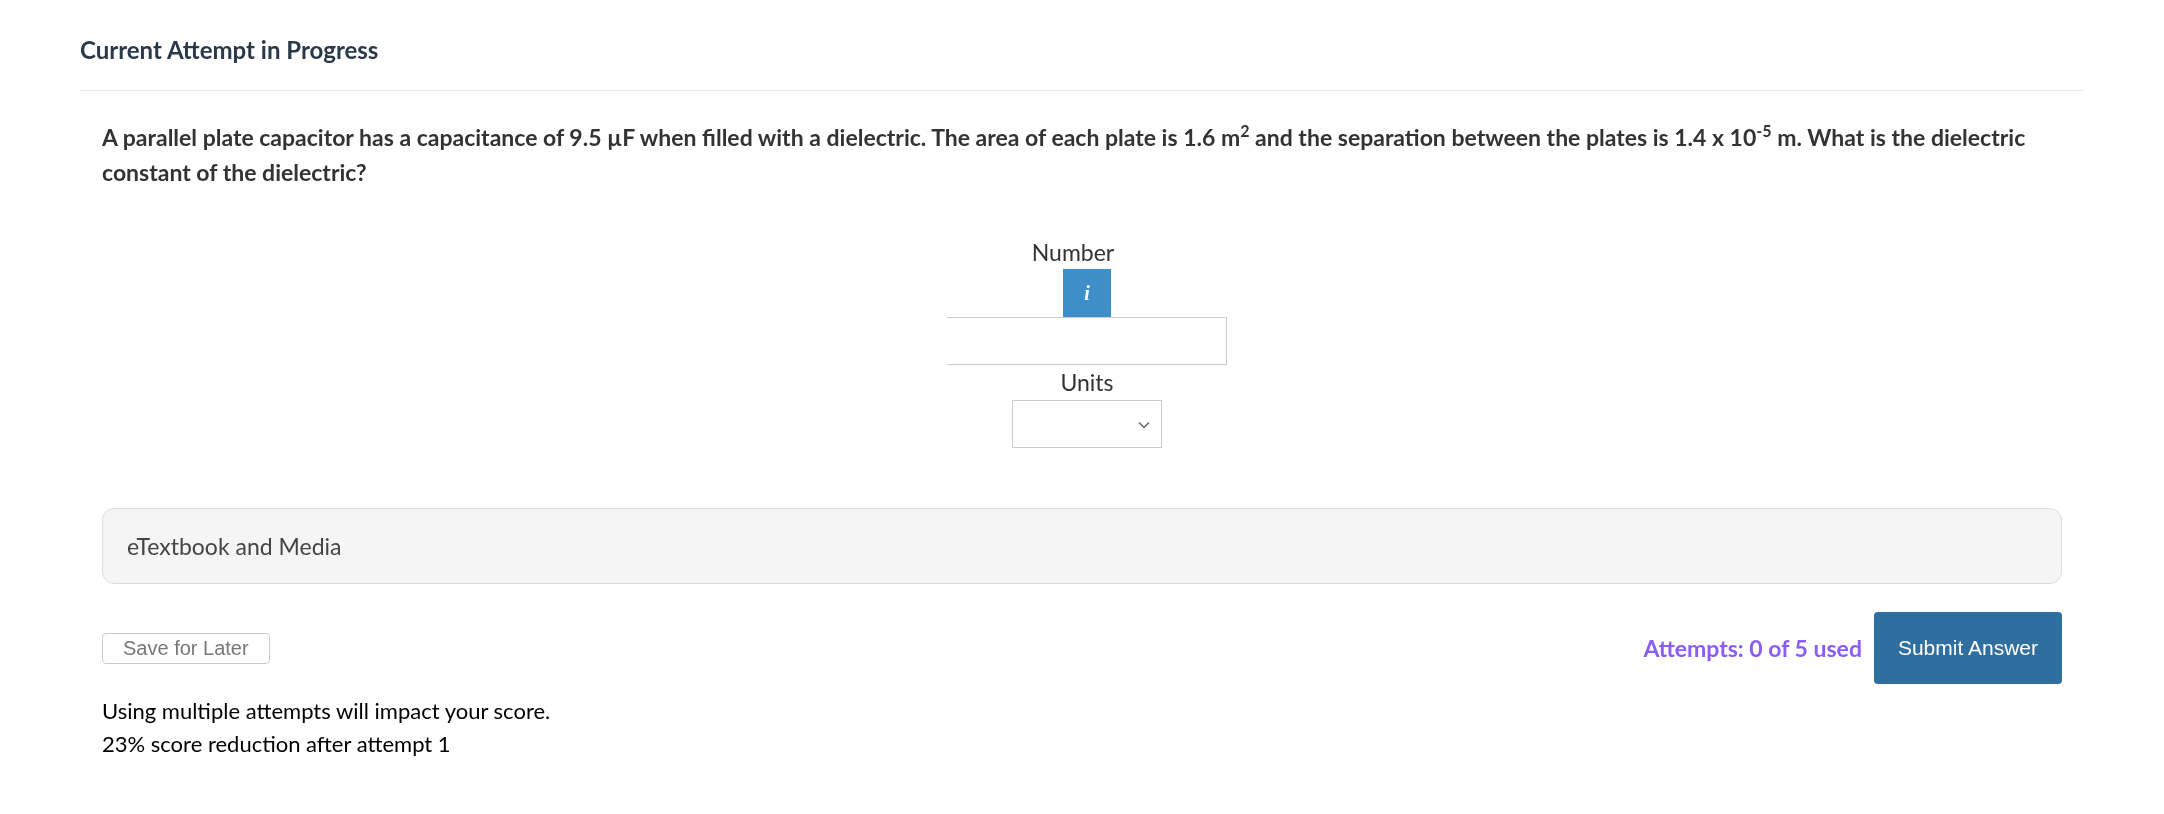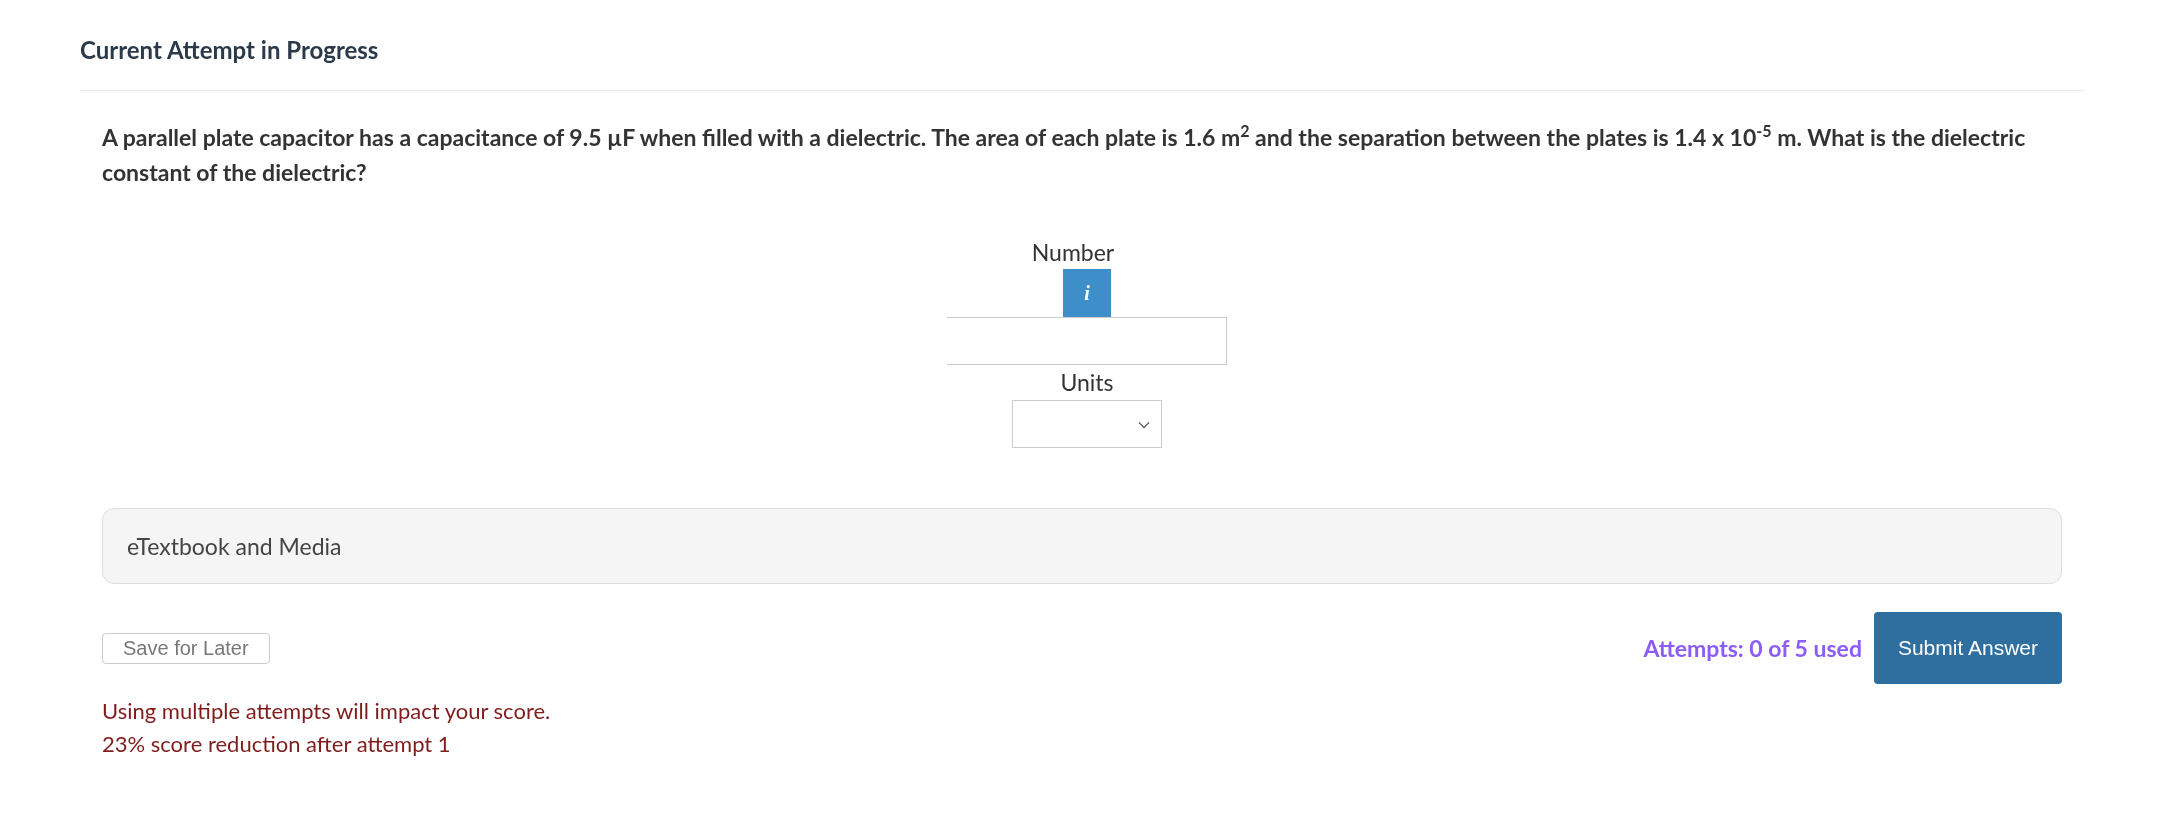--- a/index.html
+++ b/index.html
@@ -143,21 +143,21 @@
       padding: 24px 24px;
       font-size: 21px;
       cursor: pointer;
     }
     .right-group {
       display: flex;
       align-items: center;
     }
     .warning-block {
       margin-top: 10px;
-      color: #7f1d1d;
+      color: #000000;
       font-size: 22px;
       line-height: 1.5;
     }
     sup {
       font-size: 0.7em;
       vertical-align: super;
     }
   </style>
 </head>
 <body>

